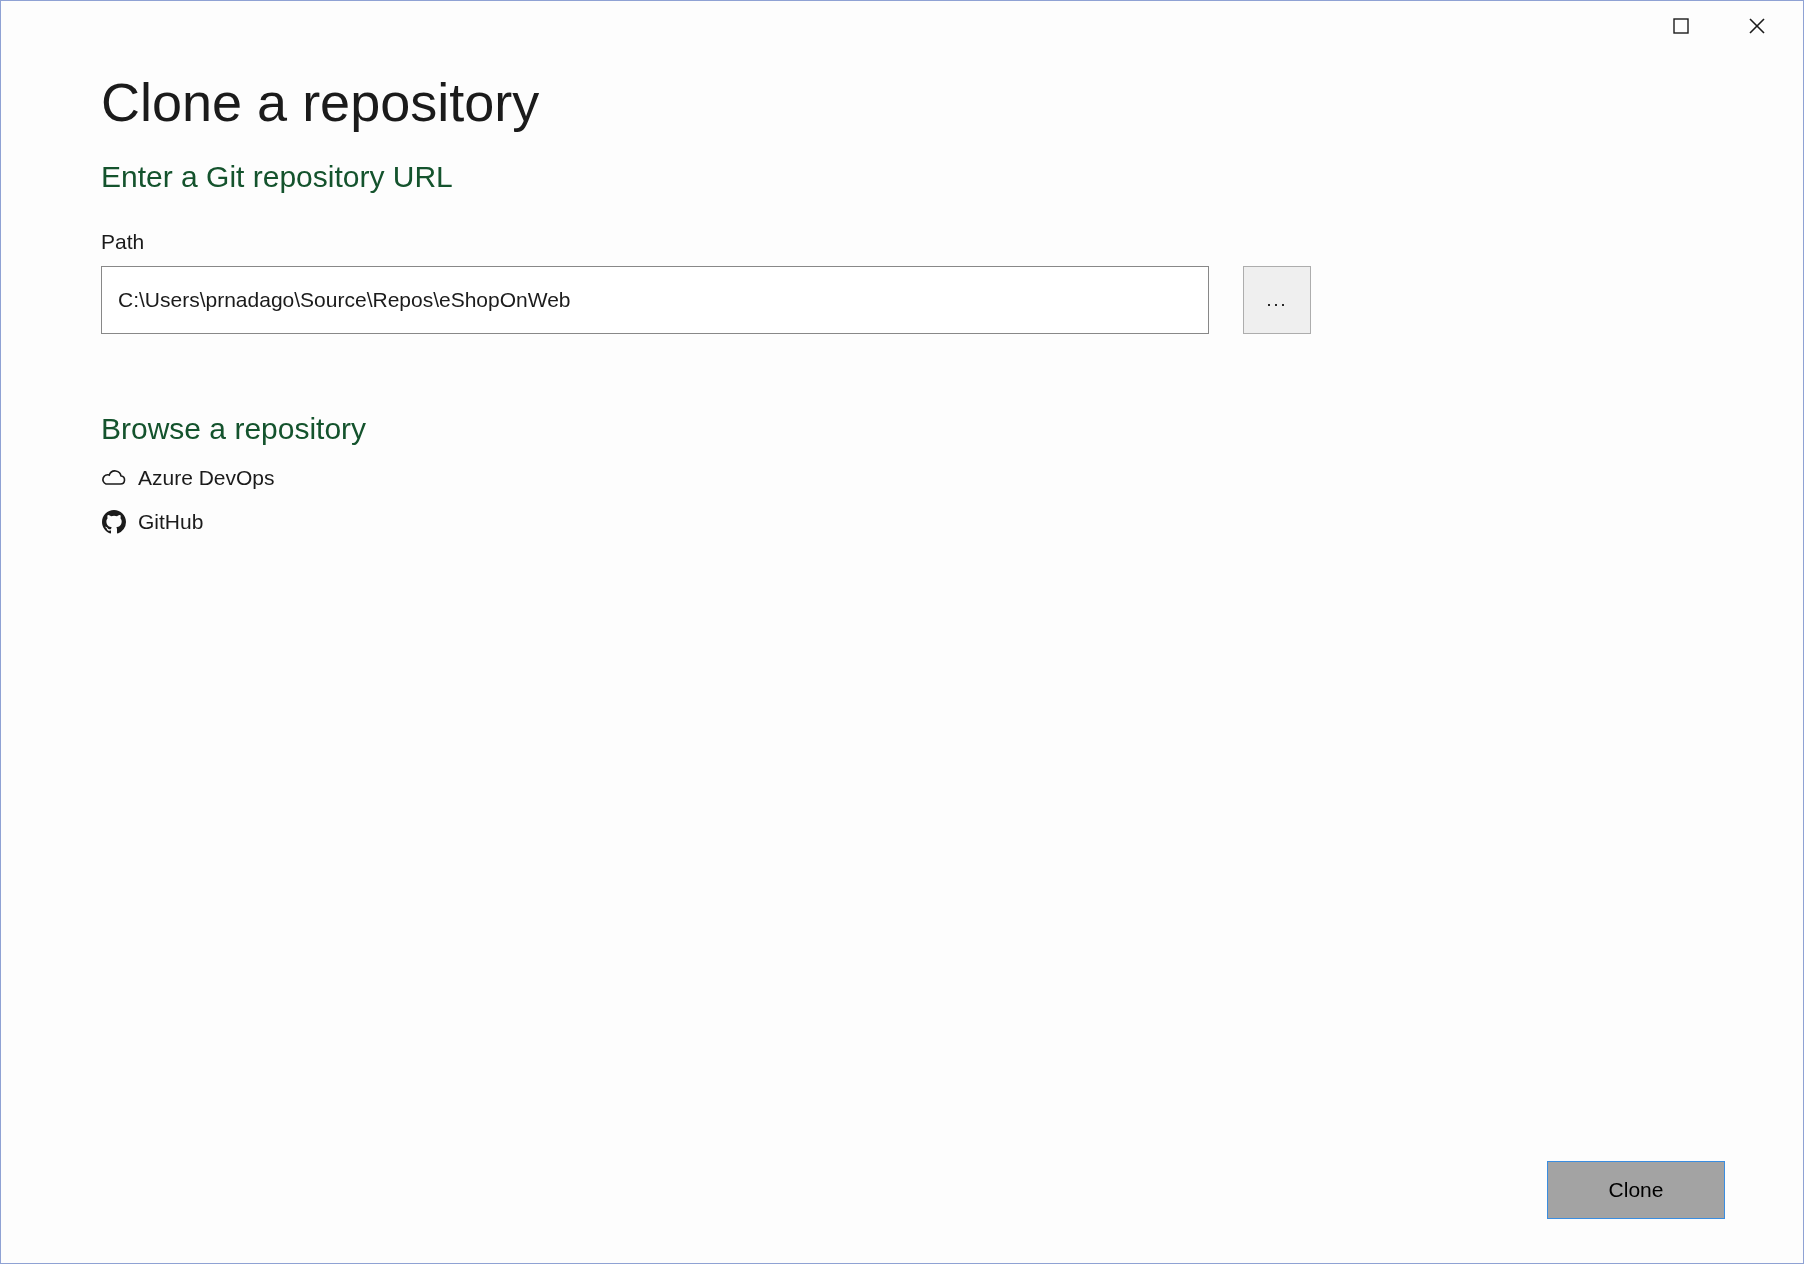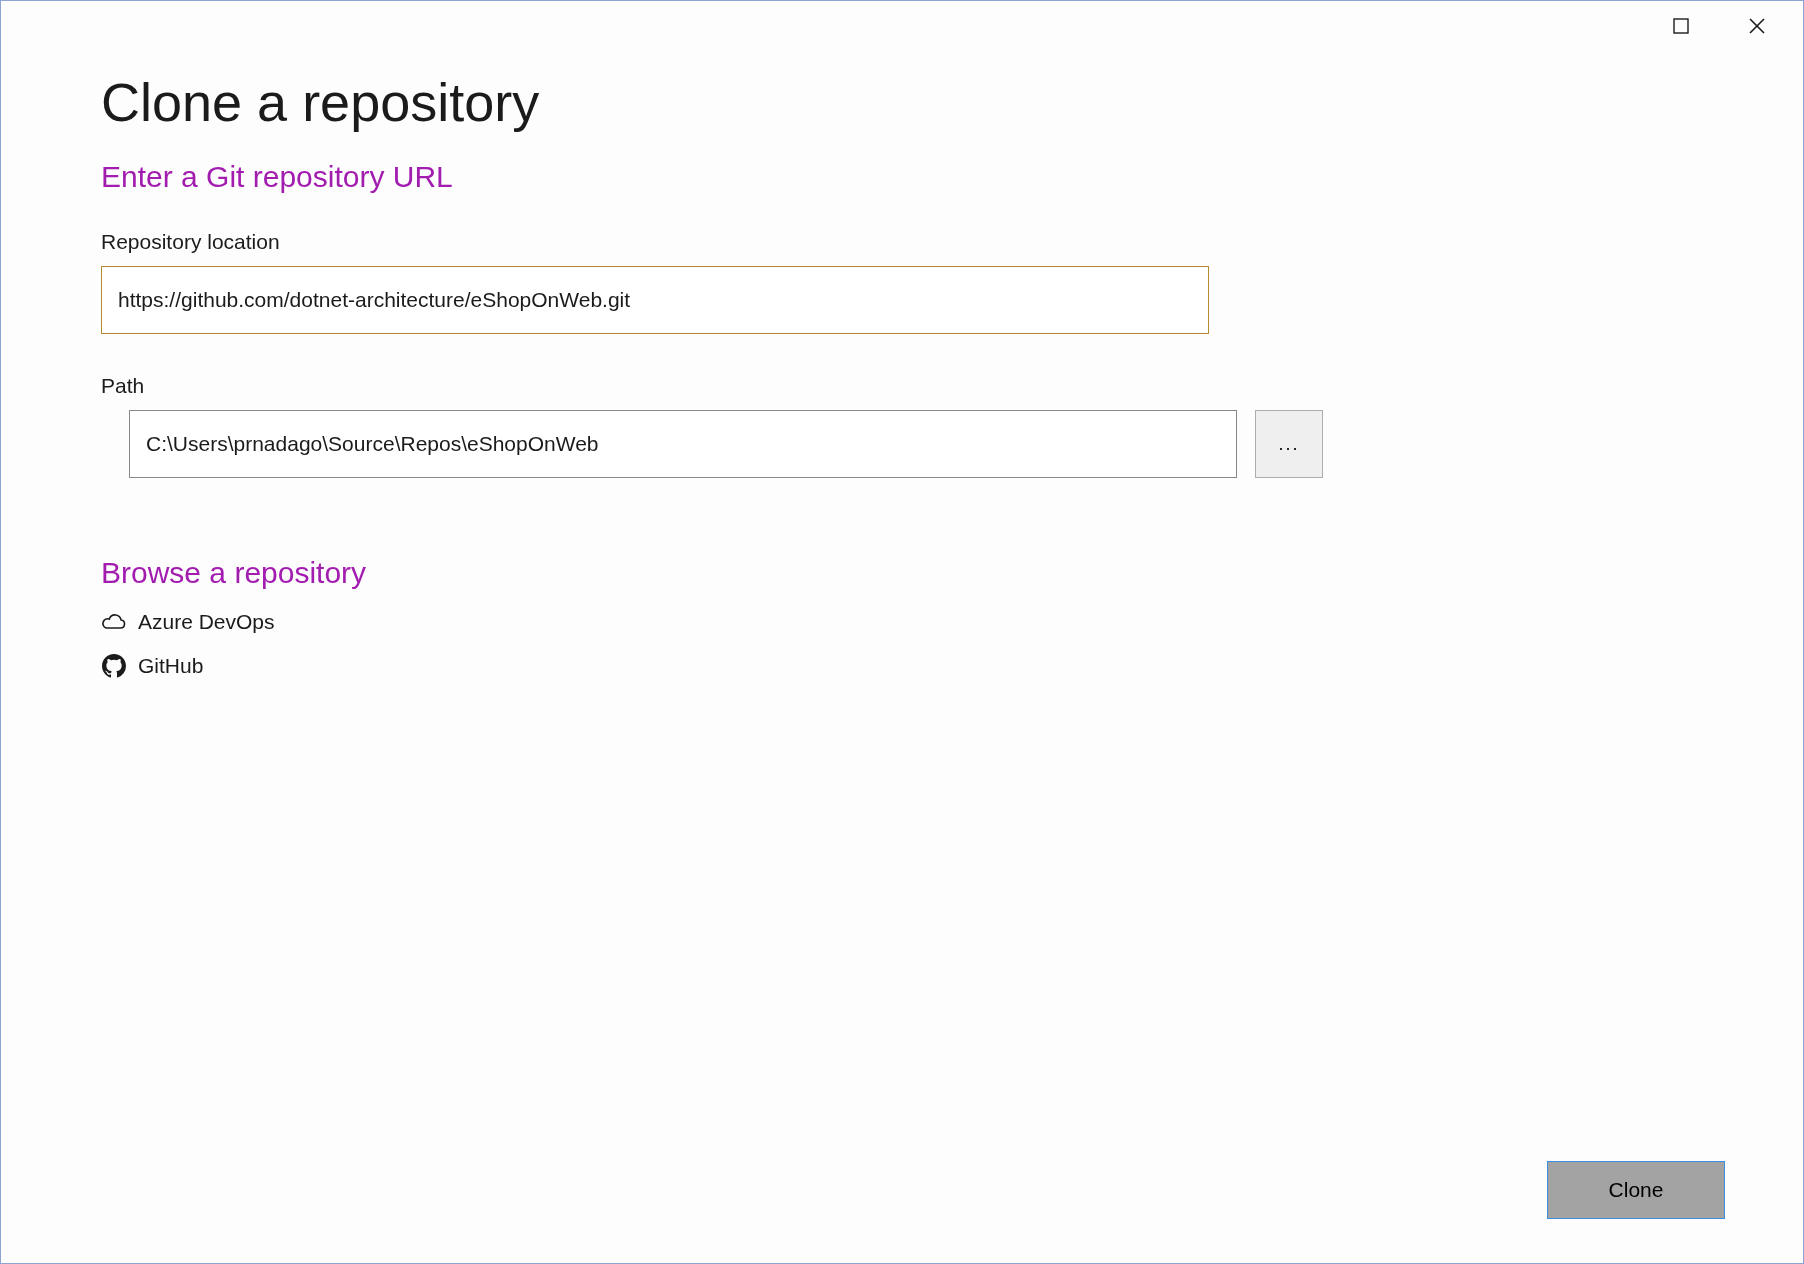--- a/index.html
+++ b/index.html
@@ -41,42 +41,42 @@
     }
     h1.page-title {
       font-size: 54px;
       font-weight: 400;
       color: #1b1b1b;
       margin-bottom: 27px;
     }
     h2.section-title {
       font-size: 30px;
       font-weight: 400;
-      color: #a21caf;
+      color: #14532d;
       margin-bottom: 36px;
     }
     .field-label {
       font-size: 21px;
       color: #1b1b1b;
       margin-bottom: 12px;
       display: block;
     }
     .field-row { margin-bottom: 40px; }
     .text-input {
       width: 1108px;
       height: 68px;
       font-size: 21px;
       padding: 0 16px;
       font-family: inherit;
       background: #fff;
       color: #1b1b1b;
     }
     .text-input.focused { border: 1px solid #b88a2e; outline: none; }
     .text-input.normal  { border: 1px solid #888; outline: none; }
-    .path-row { display: flex; align-items: center; gap: 18px; margin-left: 28px; }
+    .path-row { display: flex; align-items: center; gap: 34px; }
     .browse-btn {
       width: 68px;
       height: 68px;
       border: 1px solid #adadad;
       background: #efefef;
       font-size: 18px;
       cursor: pointer;
       display: flex;
       align-items: center;
       justify-content: center;
@@ -125,24 +125,20 @@
           <line x1="16" y1="2" x2="2" y2="16" stroke="#1b1b1b" stroke-width="1.6"></line>
         </svg>
     </div>
   </div>
 
   <div class="content">
     <h1 class="page-title">Clone a repository</h1>
 
     <h2 class="section-title">Enter a Git repository URL</h2>
 
-    <div class="field-row">
-      <label class="field-label">Repository location</label>
-      <input type="text" class="text-input focused" value="https://github.com/dotnet-architecture/eShopOnWeb.git" style="">
-    </div>
 
     <div class="field-row">
       <label class="field-label">Path</label>
       <div class="path-row">
         <input type="text" class="text-input normal" value="C:\Users\prnadago\Source\Repos\eShopOnWeb" style="">
         <button class="browse-btn">...</button>
       </div>
     </div>
 
     <div class="browse-section">

